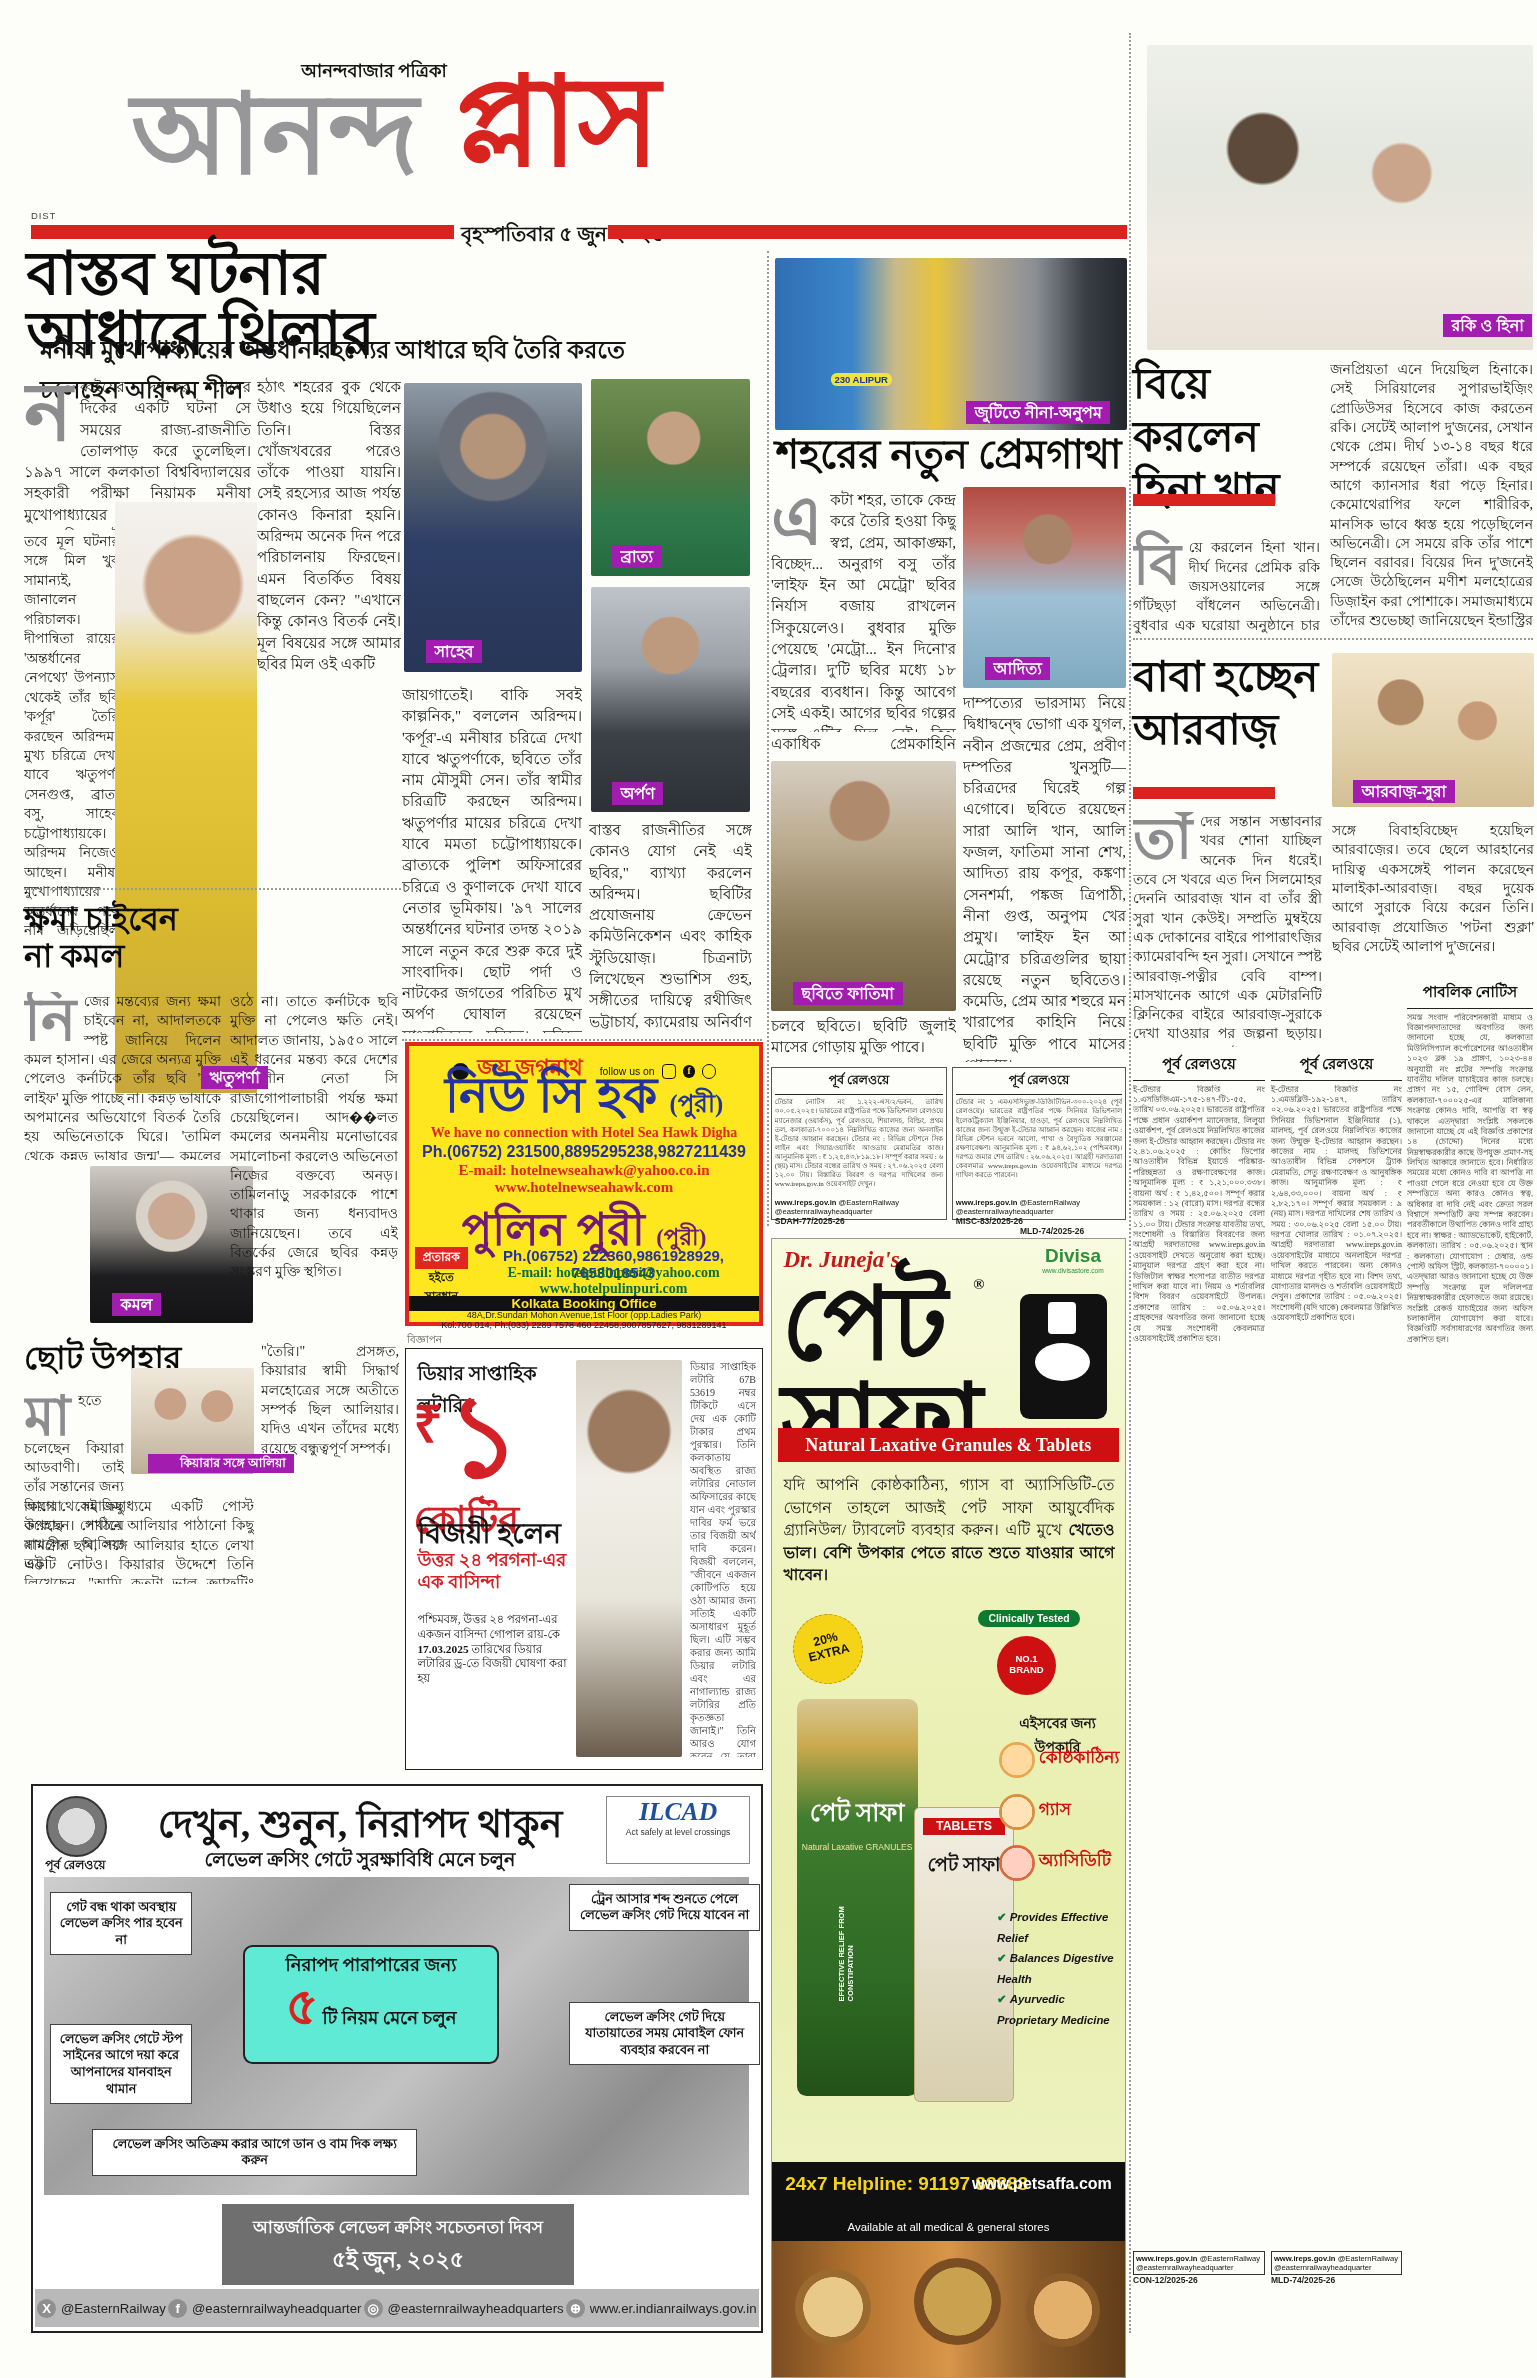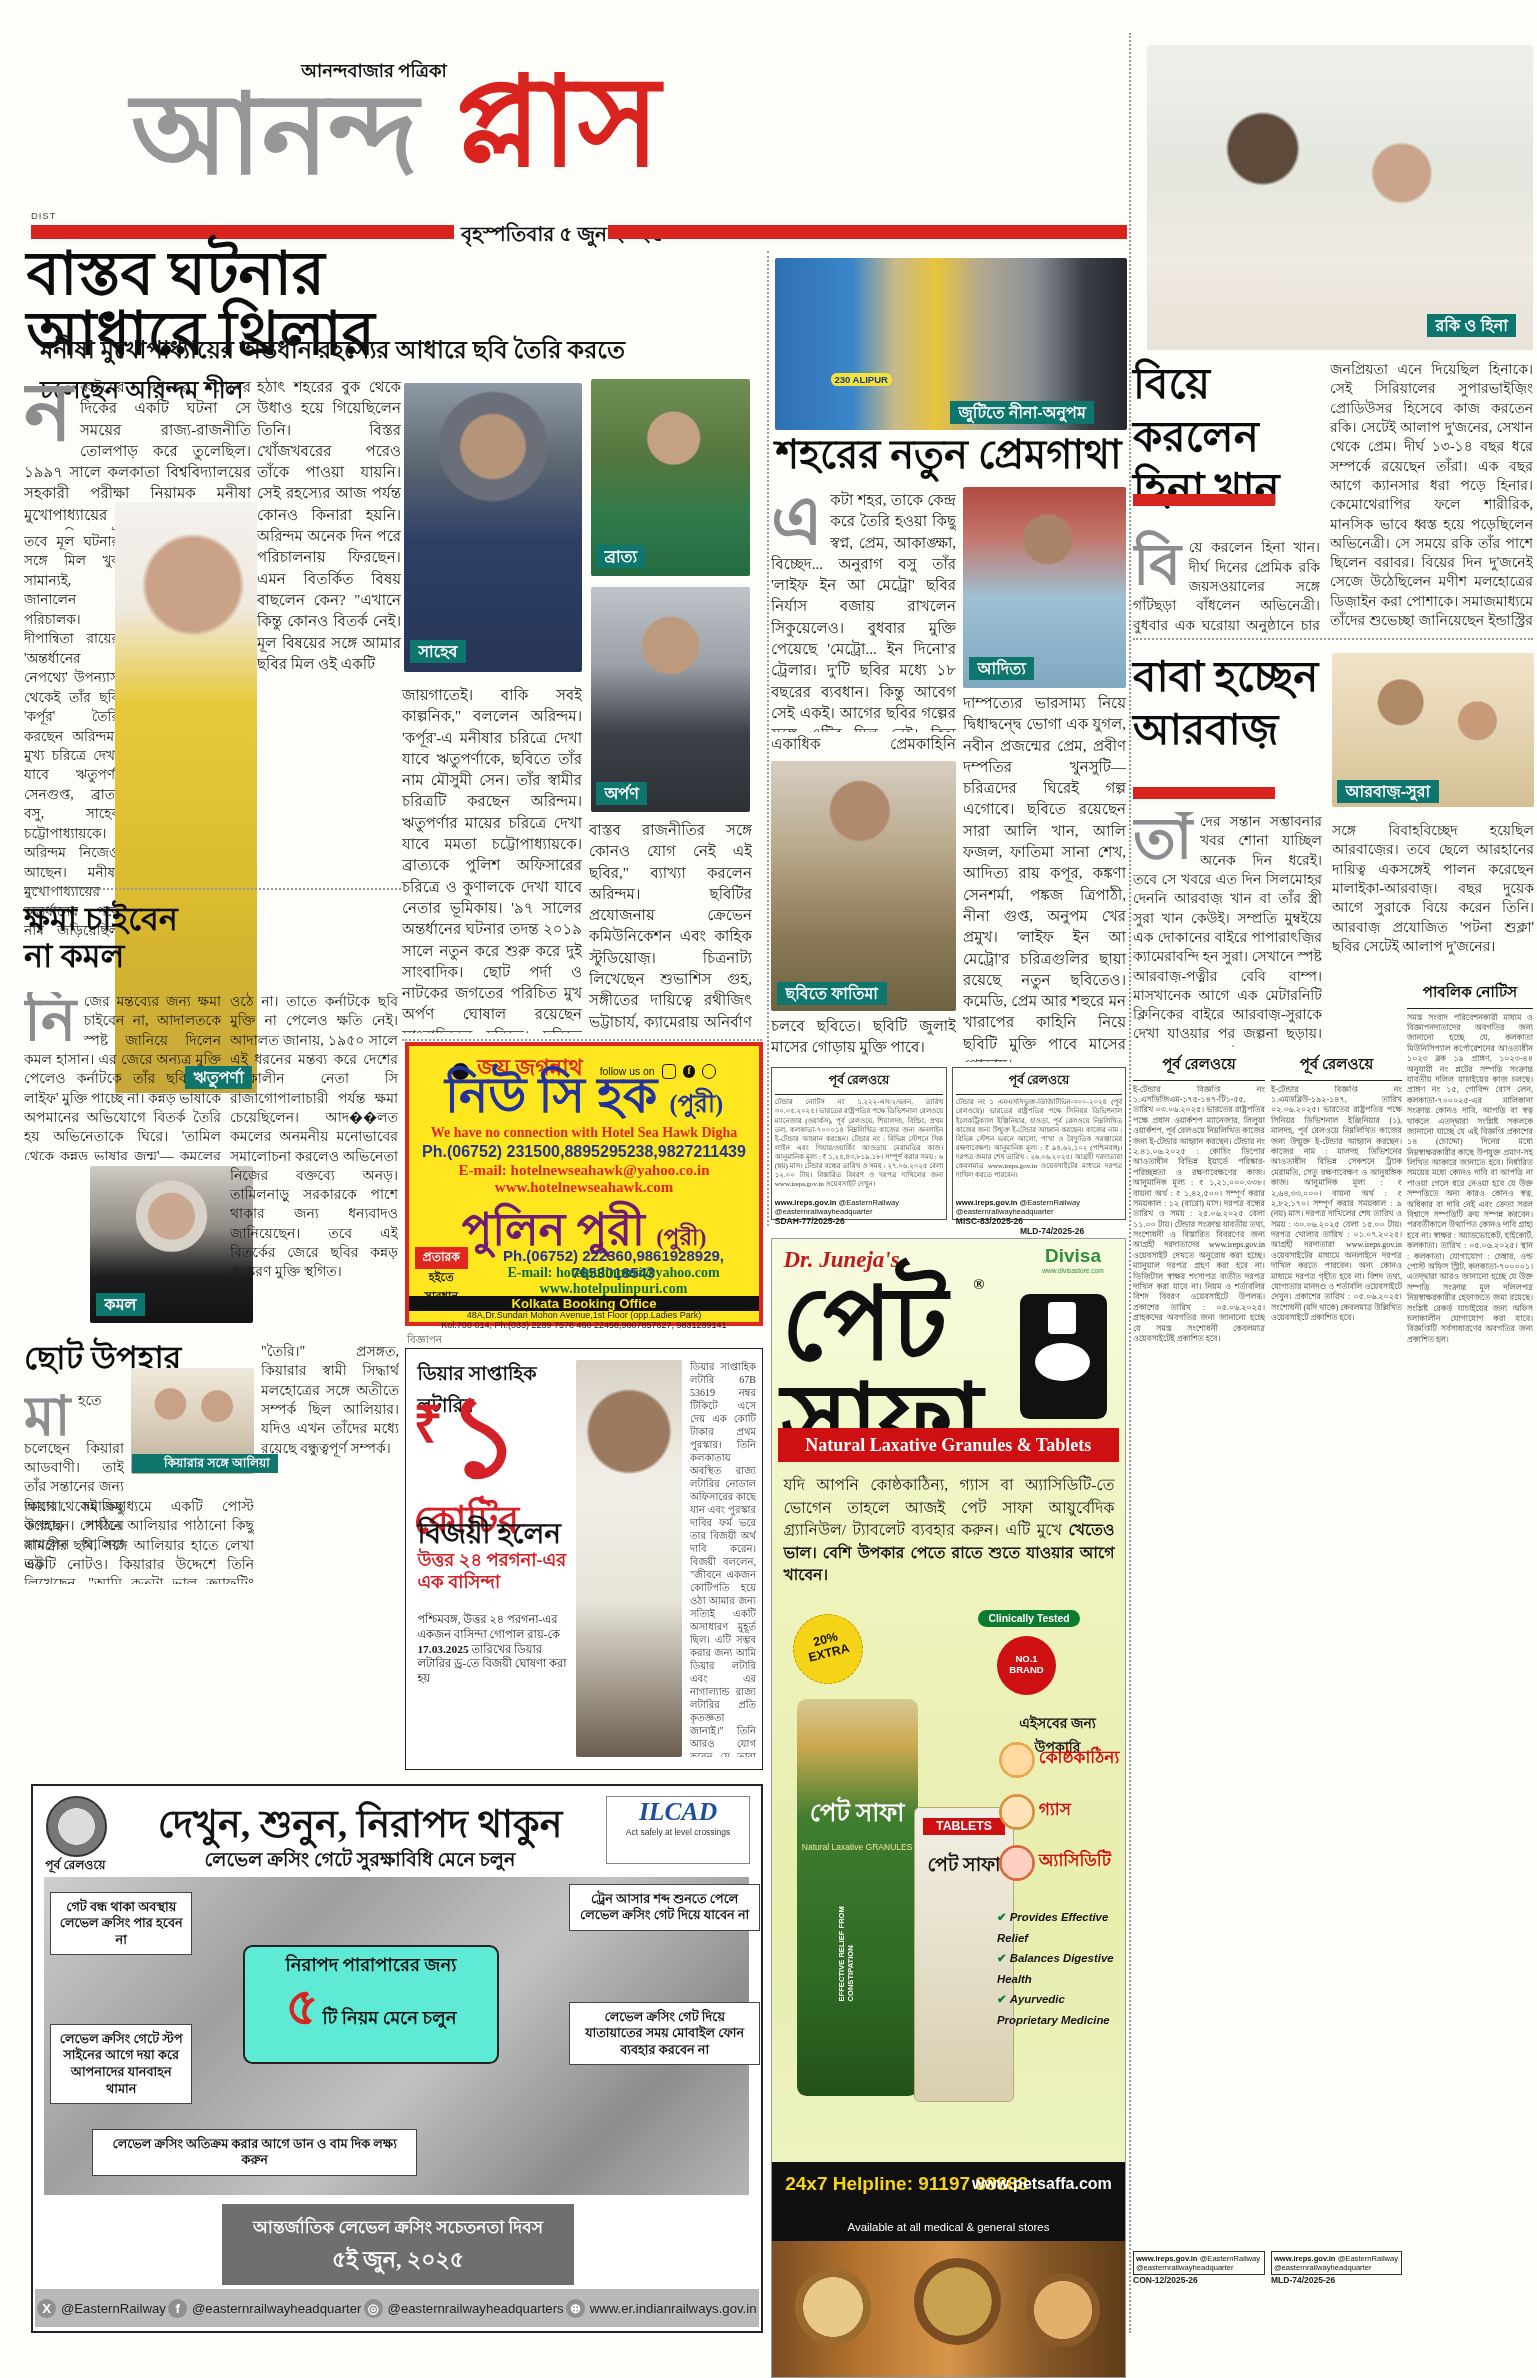--- a/index.html
+++ b/index.html
@@ -7,21 +7,21 @@
   .abs{position:absolute;}
   .b{font-weight:bold;}
   .ctr{text-align:center;}
   .jst{text-align:justify;}
   .sans{font-family:"Liberation Sans",sans-serif;}
   .art{text-align:justify;line-height:1.42;font-size:15px;color:#1b1b1b;}
   .small-art{text-align:justify;line-height:1.38;font-size:14px;color:#1b1b1b;}
   .dense{text-align:justify;font-size:8px;line-height:1.3;color:#333;}
   .dropcap{float:left;color:#8d8d90;font-weight:bold;line-height:.78;margin:4.7px 7.6px 0 0;}
   .photo{position:absolute;border-radius:1.9px;overflow:hidden;}
-  .chip{position:absolute;background:#0f766e;color:#fff;font-weight:bold;font-size:16px;line-height:1.1;padding:2.8px 8.5px;font-family:"Liberation Sans",sans-serif;z-index:6;}
+  .chip{position:absolute;background:#a21caf;color:#fff;font-weight:bold;font-size:16px;line-height:1.1;padding:2.8px 8.5px;font-family:"Liberation Sans",sans-serif;z-index:6;margin-left:16px;}
   .redbar{position:absolute;background:#d8231f;}
   .doth{position:absolute;border-top:2.8px dotted #9a9a9a;}
   .dotv{position:absolute;border-left:2.8px dotted #9a9a9a;}
   .hl{font-weight:bold;color:#0c0c0c;line-height:1.0;}
   .tender-h{font-weight:bold;font-size:15px;text-align:center;border-bottom:1.9px solid #222;padding-bottom:2.8px;margin-bottom:3.8px;color:#111;}
   .code{font-family:"Liberation Sans",sans-serif;font-weight:bold;font-size:8.5px;color:#222;}
   .tipbox{position:absolute;background:#fff;border:1.9px solid #444;padding:5.7px;font-weight:bold;font-size:12.8px;text-align:center;line-height:1.3;z-index:4;}
   .check{color:#0c7a2f;font-weight:bold;}
 </style>
 </head>

